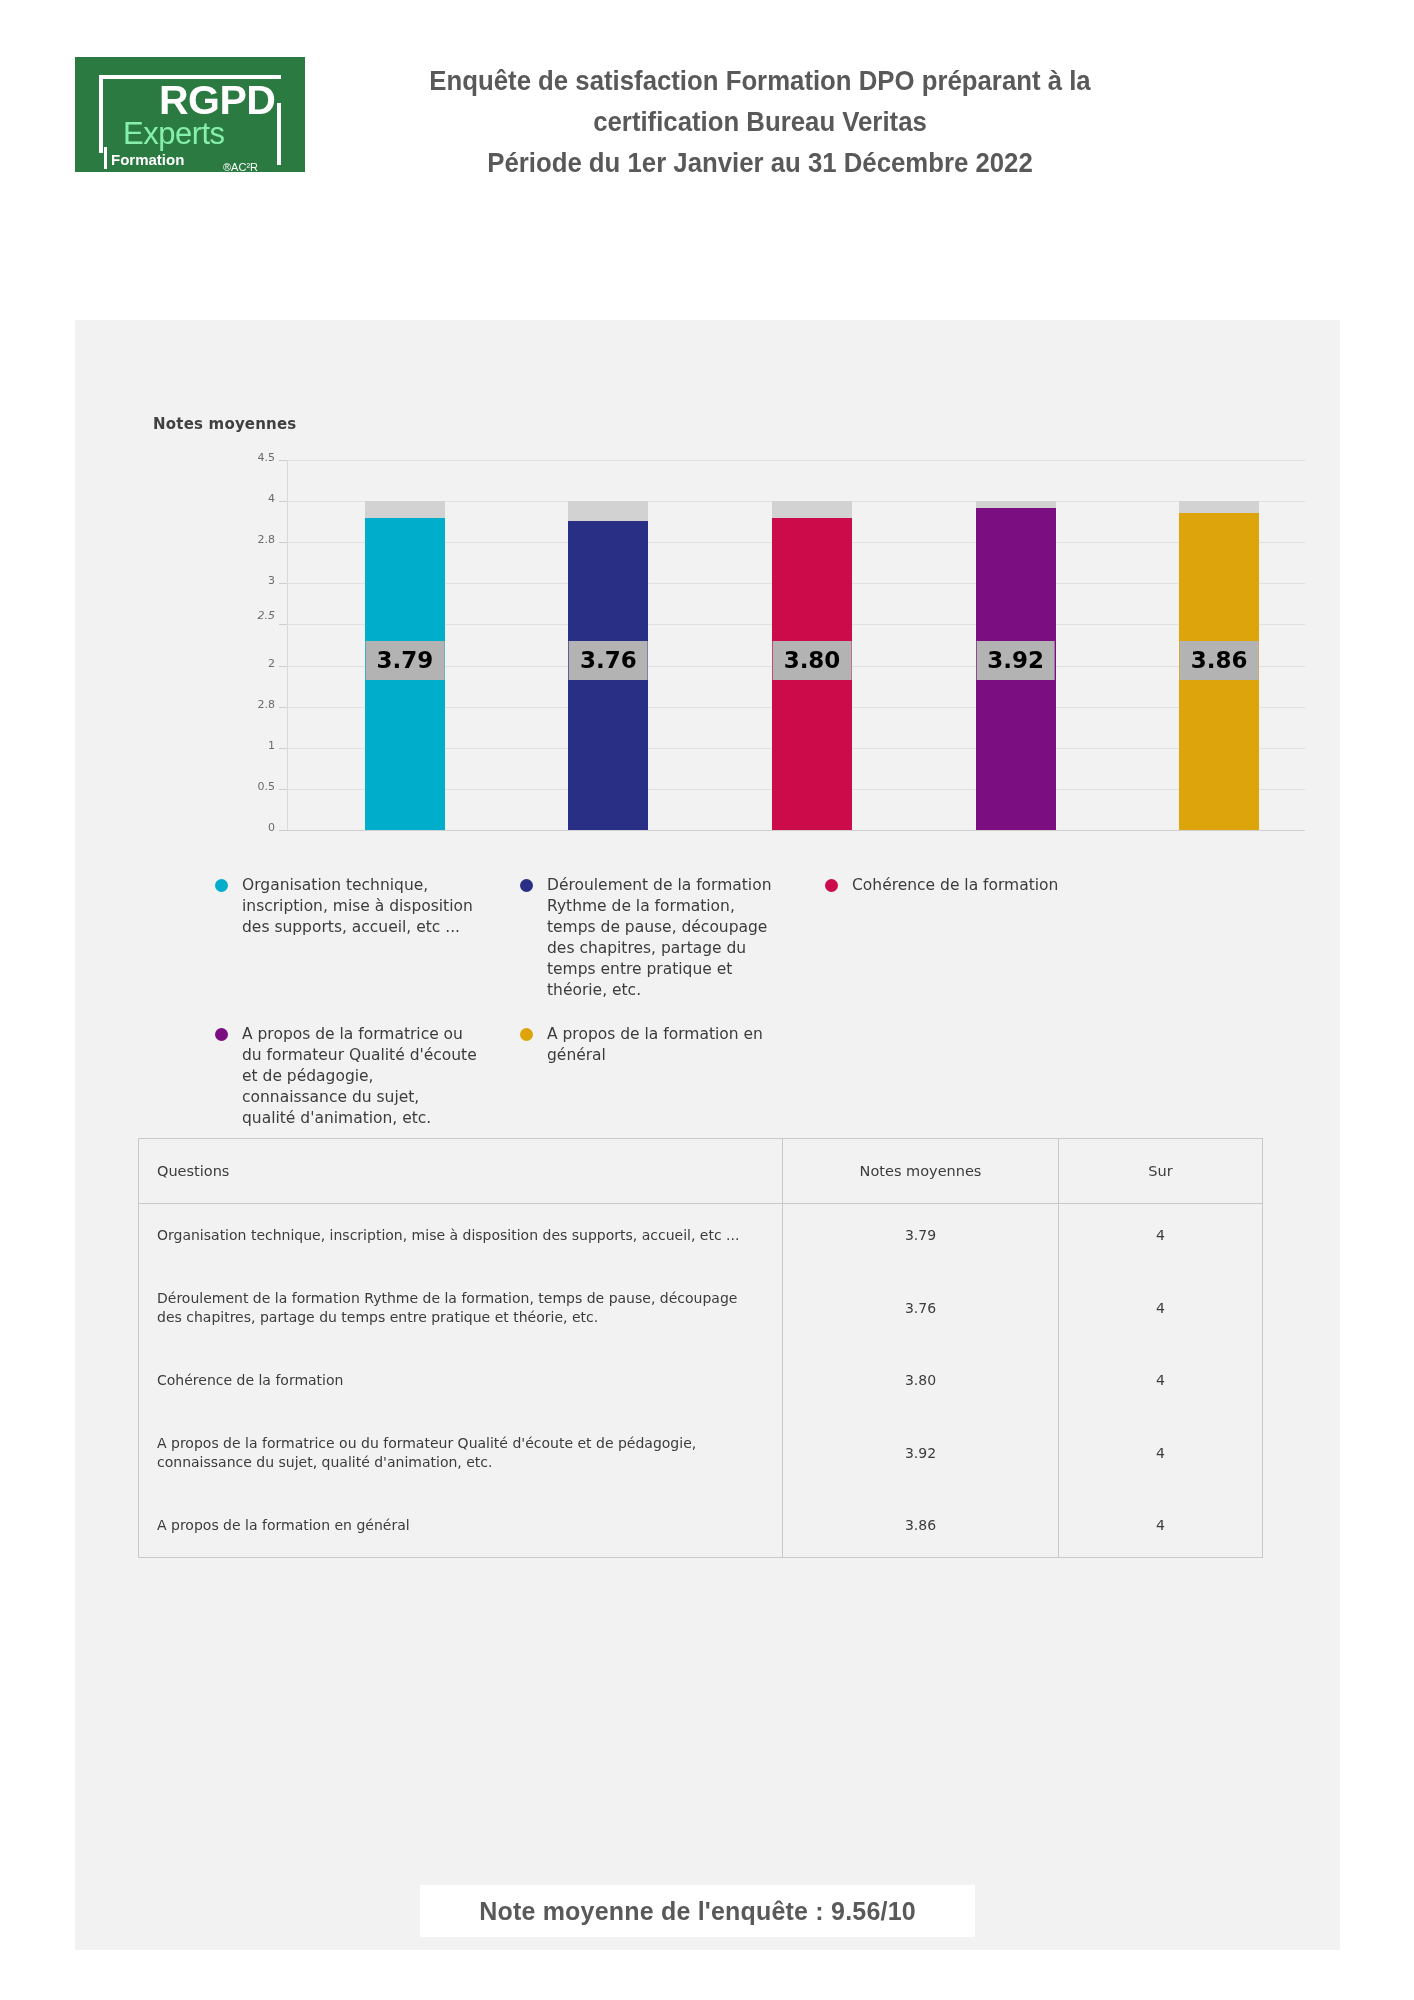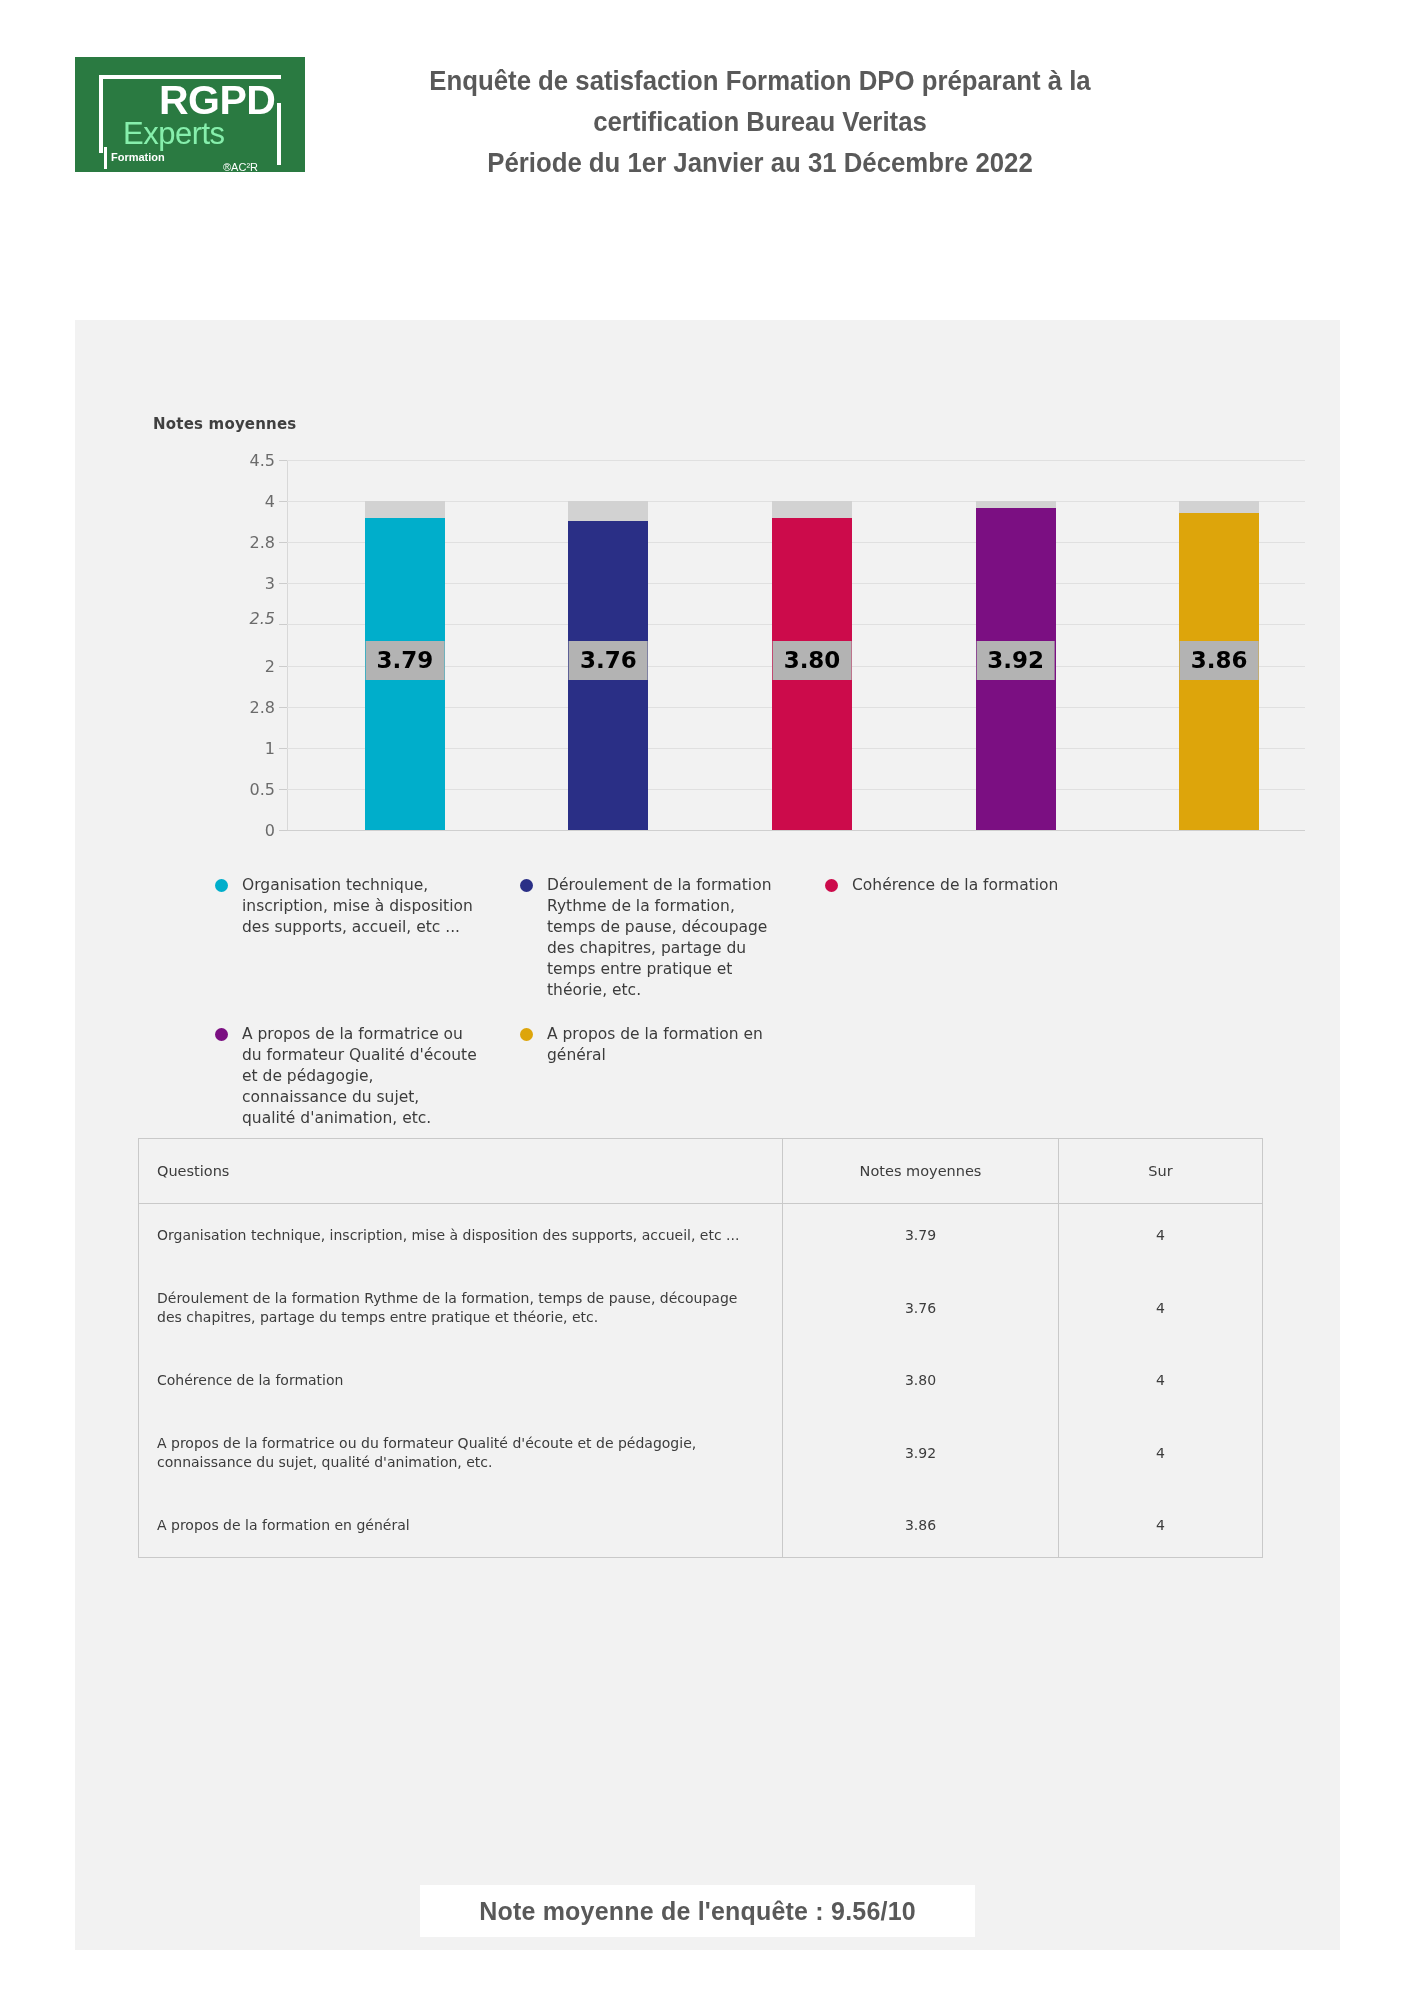--- a/index.html
+++ b/index.html
@@ -45,21 +45,21 @@
   }
   .logo-experts{
     position:absolute;left:24px;top:50px;width:160px;
     font-family:"Liberation Sans", sans-serif;
     font-weight:normal;font-size:31px;color:#86efac;letter-spacing:-0.5px;
     line-height:38px;
   }
   .logo-formation{
     position:absolute;left:12px;top:86px;
     font-family:"Liberation Sans", sans-serif;
-    font-weight:bold;font-size:11px;color:#ffffff;letter-spacing:0px;
+    font-weight:bold;font-size:15px;color:#ffffff;letter-spacing:0px;
   }
   .logo-acr{
     position:absolute;left:124px;top:88px;
     font-family:"Liberation Sans", sans-serif;
     font-weight:normal;font-size:11px;color:#ffffff;margin-top:8px;
   }
   .logo-formation-bar{
     position:absolute;left:5px;top:82px;width:3px;height:22px;background:#ffffff;
   }
 
@@ -97,21 +97,21 @@
   
   .grid-line{
     position:absolute;left:72px;width:1018px;height:1px;background:#e0e0e0;
   }
   .axis-line{
     position:absolute;left:72px;top:0;width:1px;height:370px;background:#d8d8d8;
   }
   .tick-label{
     position:absolute;left:0;width:60px;text-align:right;
     font-family:"DejaVu Sans", sans-serif;
-    font-size:16px;color:#6b6b6b;
+    font-size:11px;color:#6b6b6b;
     transform:translateY(-9px);
   }
   .tick-mark{
     position:absolute;left:64px;width:8px;height:1px;background:#cccccc;
   }
 
   .bars{
     position:absolute;left:72px;top:0;width:1018px;height:370px;
   }
   .bar-slot{

